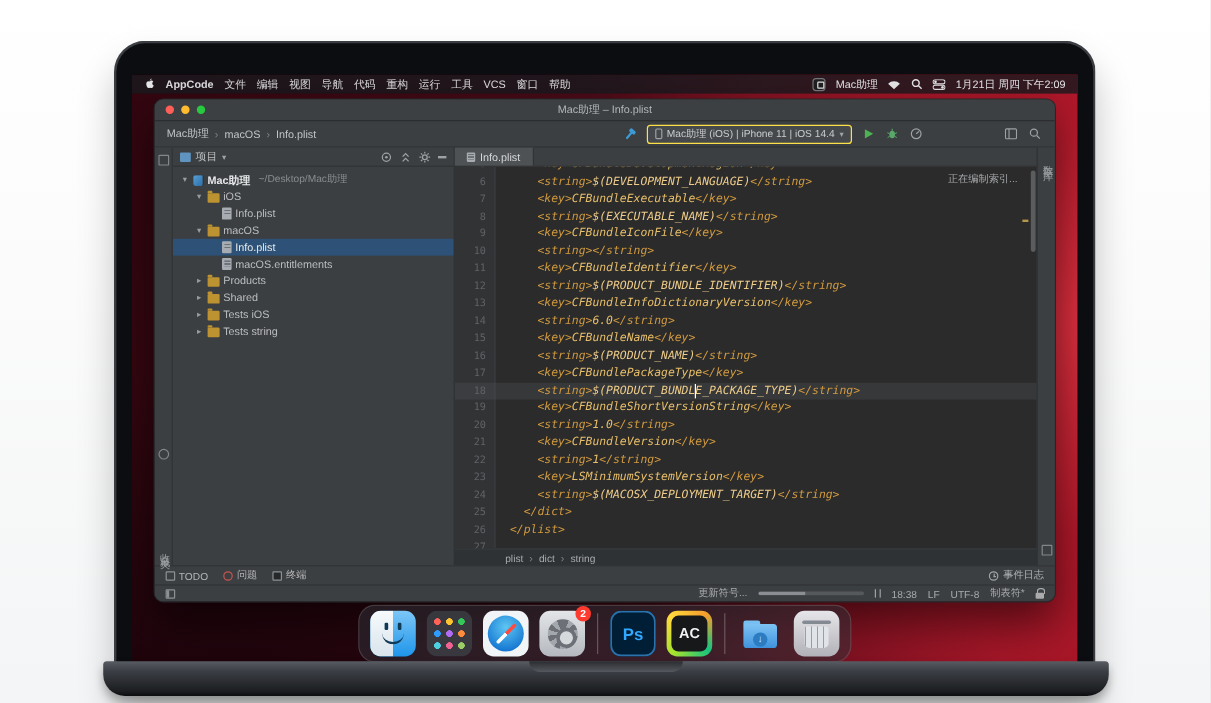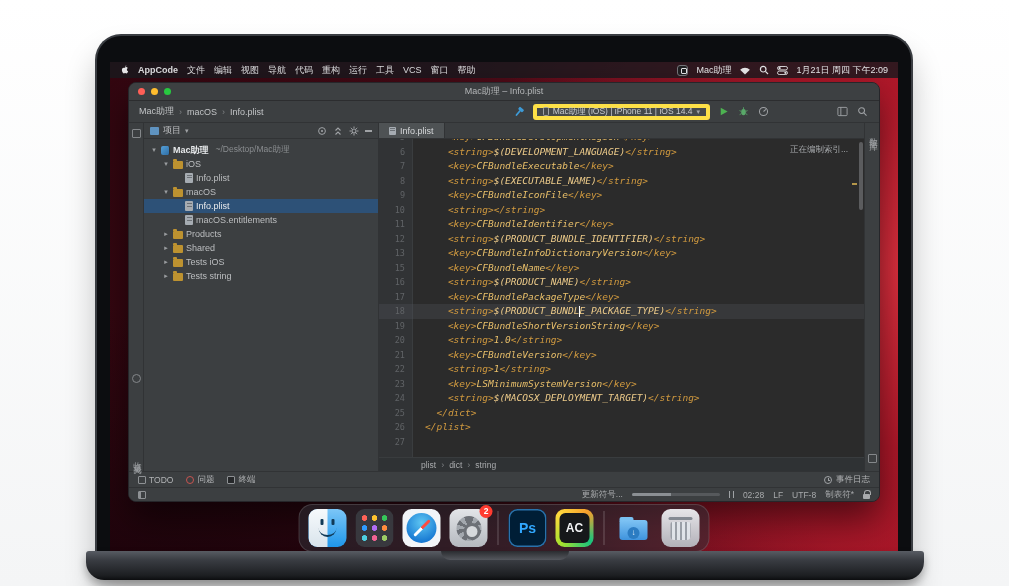--- a/index.html
+++ b/index.html
@@ -42,21 +42,21 @@
   .titlebar{height:18px;flex:none;background:#3d4042;border-bottom:1px solid #2c2d2f;display:flex;align-items:center;position:relative;}
   .tl{width:7px;height:7px;border-radius:50%;margin-left:6px;flex:none;}
   .tl:first-child{margin-left:9px;}
   .tl-red{background:#ff5f57;}.tl-yellow{background:#febc2e;}.tl-green{background:#28c840;}
   .win-title{position:absolute;left:60px;right:60px;text-align:center;color:#b4b6b8;font-size:9px;white-space:nowrap;overflow:hidden;}
 
   .toolbar{height:22px;flex:none;background:#3c3f41;border-bottom:1px solid #313335;display:flex;align-items:center;padding:0 10px;gap:5px;}
   .crumb{color:#c2c4c6;white-space:nowrap;}
   .tb-sep{color:#7e8184;font-size:9px;}
   .tb-right{margin-left:auto;display:flex;align-items:center;gap:7px;}
-  .run-config{display:flex;align-items:center;gap:4px;height:16px;padding:0 6px;background:#45494b;border:4px solid #fde047;border-radius:3px;color:#c9cbcd;font-size:8.5px;white-space:nowrap;}
+  .run-config{display:flex;align-items:center;gap:4px;height:16px;padding:0 6px;background:#45494b;border:1px solid #fde047;border-radius:3px;color:#c9cbcd;font-size:8.5px;white-space:nowrap;}
   .phone-ic{width:6px;height:9px;border:1px solid #9fa2a5;border-radius:1.5px;}
   .cfg-caret{color:#9fa2a5;font-size:7px;}
   .tbi{display:flex;align-items:center;justify-content:center;width:13px;height:13px;flex:none;}
   .tb-gap{width:52px;}
 
   .main{flex:1;display:flex;min-height:0;}
   .strip{width:15px;flex:none;background:#3c3f41;position:relative;}
   .strip-l{border-right:1px solid #313335;}
   .strip-r{border-left:1px solid #313335;}
   .strip-ic{position:absolute;left:3px;width:9px;height:9px;border:1px solid #84878a;border-radius:1px;}
@@ -432,20 +432,24 @@
                   </div>
                   <div class="cl">
                     <span class="gut">12</span>
                     <span class="txt">    <span class="tag">&lt;string&gt;</span><span class="var">$(PRODUCT_BUNDLE_IDENTIFIER)</span><span class="tag">&lt;/string&gt;</span></span>
                   </div>
                   <div class="cl">
                     <span class="gut">13</span>
                     <span class="txt">    <span class="tag">&lt;key&gt;</span>CFBundleInfoDictionaryVersion<span class="tag">&lt;/key&gt;</span></span>
                   </div>
                   <div class="cl">
+                    <span class="gut">14</span>
+                    <span class="txt">    <span class="tag">&lt;string&gt;</span>6.0<span class="tag">&lt;/string&gt;</span></span>
+                  </div>
+                  <div class="cl">
                     <span class="gut">15</span>
                     <span class="txt">    <span class="tag">&lt;key&gt;</span>CFBundleName<span class="tag">&lt;/key&gt;</span></span>
                   </div>
                   <div class="cl">
                     <span class="gut">16</span>
                     <span class="txt">    <span class="tag">&lt;string&gt;</span><span class="var">$(PRODUCT_NAME)</span><span class="tag">&lt;/string&gt;</span></span>
                   </div>
                   <div class="cl">
                     <span class="gut">17</span>
                     <span class="txt">    <span class="tag">&lt;key&gt;</span>CFBundlePackageType<span class="tag">&lt;/key&gt;</span></span>
@@ -524,21 +528,21 @@
         </div>
 
         <div class="statusbar">
           <span class="layout-ic"></span>
           <div class="sb-right">
             <span>更新符号...</span>
             <span class="ptrack">
                 <span class="pfill" style="display:block;"></span>
               </span>
             <span class="pause-ic"></span>
-            <span>02:28</span>
+            <span>18:38</span>
             <span>LF</span>
             <span>UTF-8</span>
             <span>制表符*</span>
             <span class="lock-ic"></span>
           </div>
         </div>
       </div>
 
       <div class="dock">
         <div class="di di-finder">

